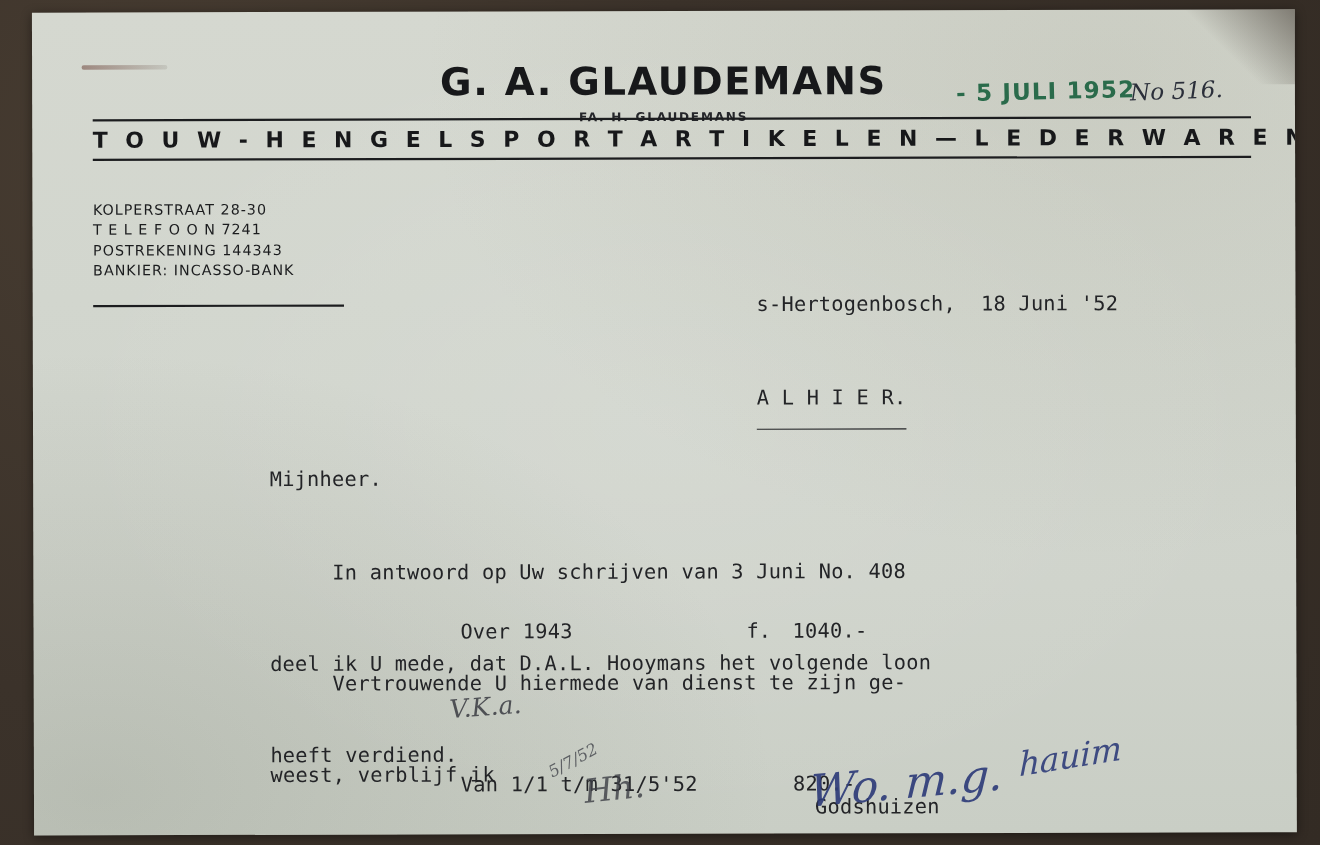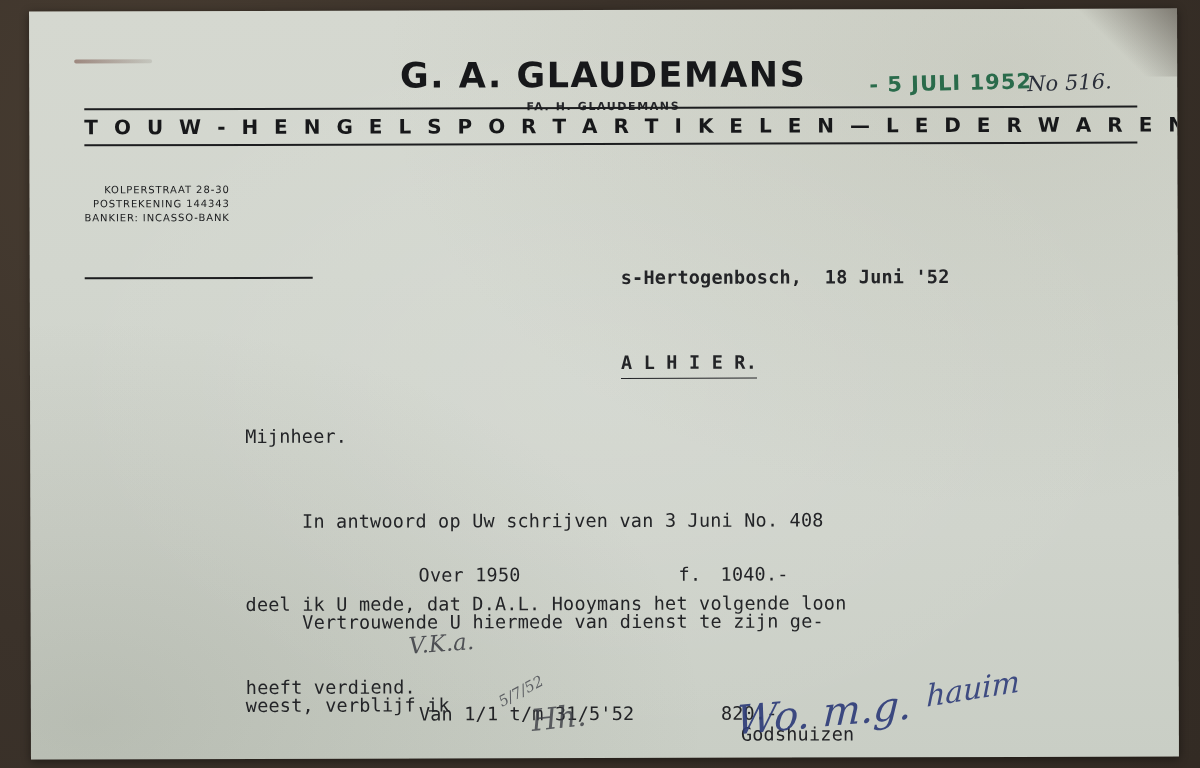--- a/index.html
+++ b/index.html
@@ -141,55 +141,53 @@
     border-radius: 2px;
     opacity: .7;
   }
 
   
   #address-block {
     position: absolute;
     left: 55px;
     top: 172px;
     font-family: "DejaVu Sans", sans-serif;
-    font-size: 10px;
+    font-size: 13px;
     letter-spacing: 0.9px;
     color: #1b1c1e;
     line-height: 1.42;
-    text-align: right;
   }
   #address-block .line { white-space: nowrap; }
   #address-rule {
     position: absolute;
     left: 55px;
     top: 266px;
     width: 228px;
     border-top: 2px solid #1c1d1f;
   }
 
   
   .tw {
     font-family: "DejaVu Sans Mono", monospace;
     color: #232427;
     font-size: 18.5px;
     letter-spacing: 0.2px;
     white-space: pre;
   }
   #recipient {
     position: absolute;
-    left: 591px;
+    left: 658px;
     top: 198px;
     line-height: 1.52;
-    font-weight: bold;
   }
   #recipient .city-date { margin-left: 0; }
   #alhier {
     display: inline-block;
     border-bottom: 1.5px solid #232427;
-    padding-bottom: 1px;
+    padding-bottom: 13px;
   }
 
   #body {
     position: absolute;
     left: 215px;
     top: 356px;
     line-height: 1.5;
   }
   #salutation { margin-bottom: 2px; }
 
@@ -291,40 +289,41 @@
 
   <div id="date-stamp">- 5 JULI 1952</div>
   <div id="ref-number">No 516.</div>
 
   <div id="rule-top"></div>
   <div id="tagline">T O U W - H E N G E L S P O R T A R T I K E L E N   —   L E D E R W A R E N</div>
   <div id="rule-bottom"></div>
 
   <div id="address-block">
     <div class="line">KOLPERSTRAAT 28-30</div>
+    <div class="line">T E L E F O O N  7241</div>
     <div class="line">POSTREKENING 144343</div>
     <div class="line">BANKIER: INCASSO-BANK</div>
   </div>
   <div id="address-rule"></div>
 
   <div id="recipient" class="tw">
     <div class="city-date">s-Hertogenbosch,  18 Juni '52</div>
     <div><span id="alhier">A L H I E R.</span></div>
   </div>
 
   <div id="body" class="tw">
     <div id="salutation">Mijnheer.</div>
     <div>     In antwoord op Uw schrijven van 3 Juni No. 408</div>
     <div>deel ik U mede, dat D.A.L. Hooymans het volgende loon</div>
     <div>heeft verdiend.</div>
   </div>
 
   <div id="amounts" class="tw">
     <div class="row">
-      <span style="display:inline-block;width:260px">Over 1950</span><span style="display:inline-block;width:42px">f.</span><span class="amt">1040.-</span>
+      <span style="display:inline-block;width:260px">Over 1943</span><span style="display:inline-block;width:42px">f.</span><span class="amt">1040.-</span>
     </div>
     <div class="row">
       <span style="display:inline-block;width:260px">Van 1/1 t/m 31/5'52</span><span style="display:inline-block;width:42px"></span><span class="amt">820.-</span>
     </div>
   </div>
 
   <div id="closing-para" class="tw">
     <div>     Vertrouwende U hiermede van dienst te zijn ge-</div>
     <div>weest, verblijf ik</div>
   </div>

